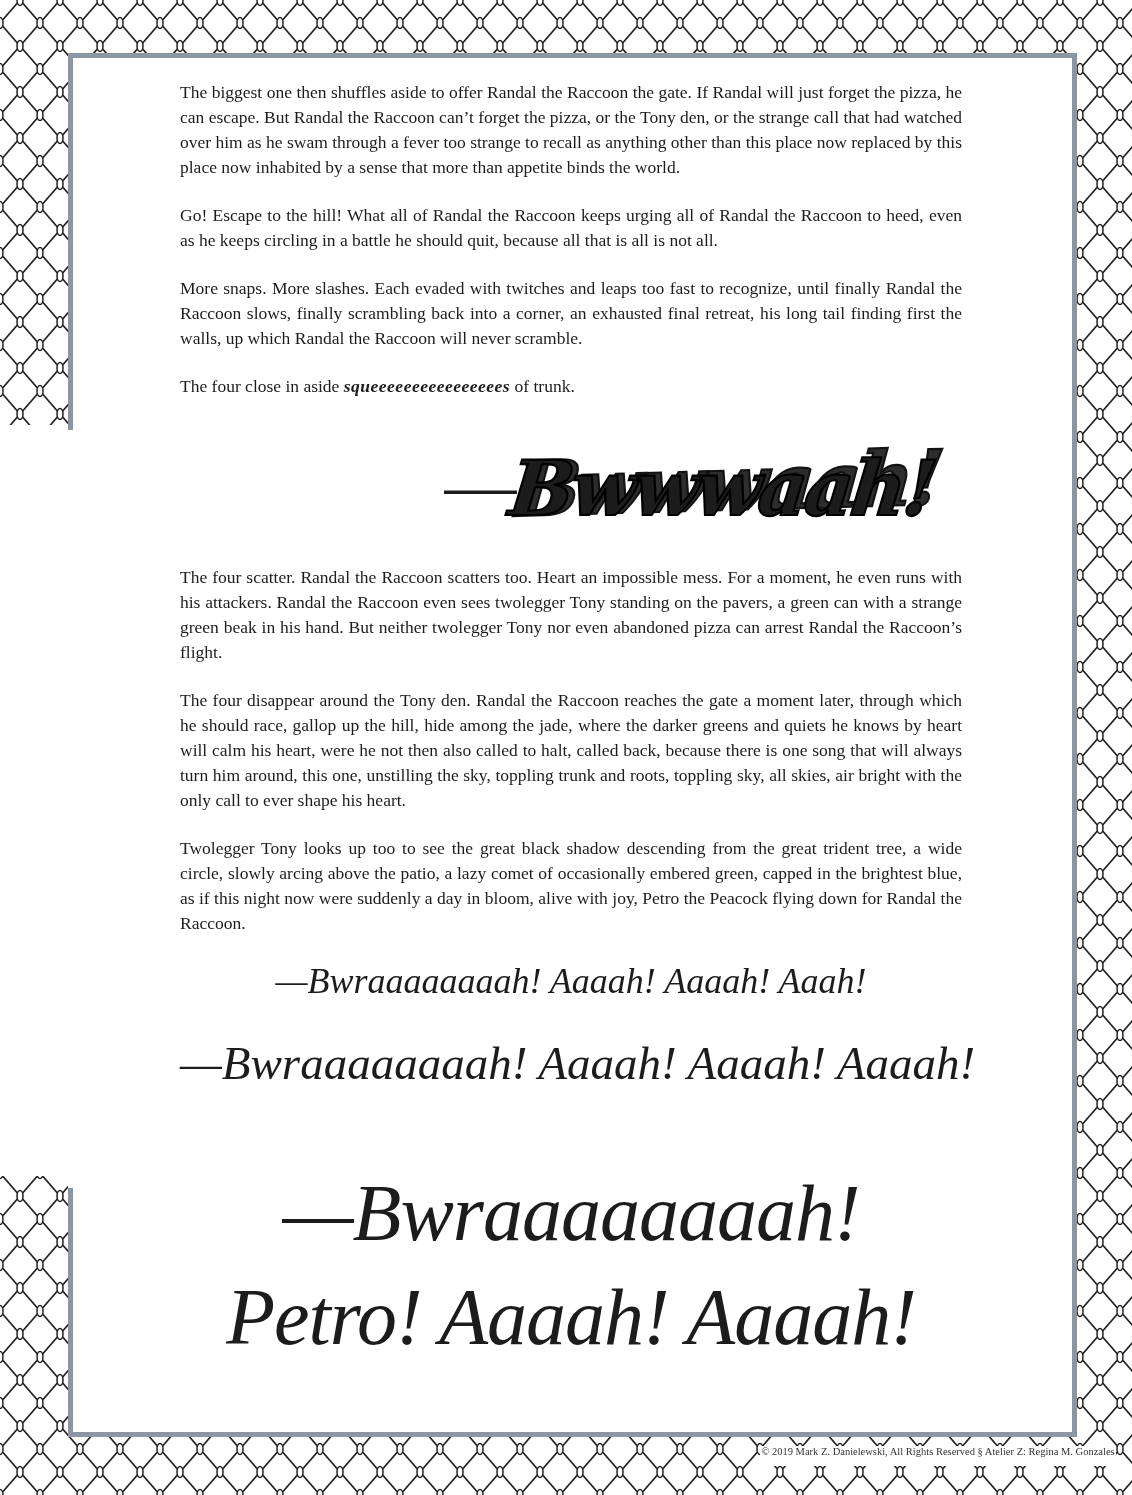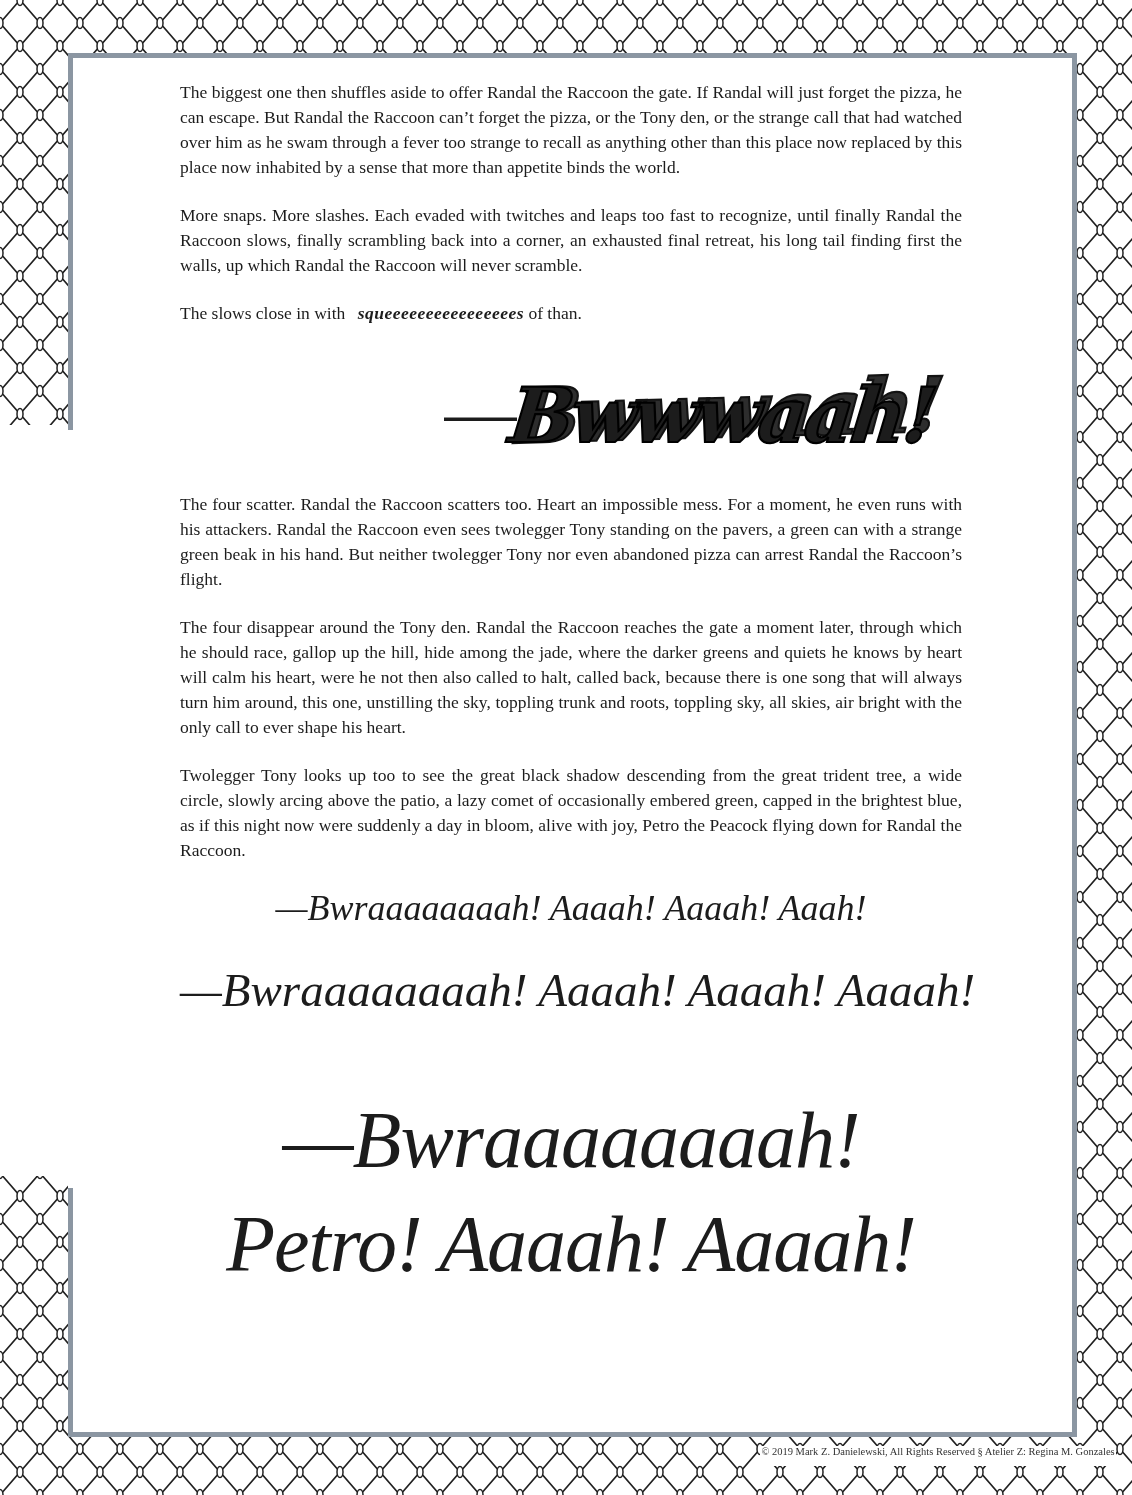--- a/index.html
+++ b/index.html
@@ -39,21 +39,21 @@
   .bseg.left-bottom{left:68px;top:1188px;width:5px;height:249px;}
   
   .content{
     position:absolute;left:180px;top:80px;width:782px;z-index:4;
   }
   p.body-para{
     margin:0 0 23px 0;
     font-size:17.5px;line-height:25px;
     text-align:justify;
   }
-  .squee-word{font-weight:bold;font-style:italic;letter-spacing:.5px;margin-left:8px;}
+  .squee-word{font-weight:bold;font-style:italic;letter-spacing:.5px;}
   
   .bwwwaah{
     margin:36px 0 30px 0;
     text-align:right;
     padding-right:28px;
     white-space:nowrap;
     height:100px;line-height:100px;
   }
   .bw-dash{
     font-size:72px;font-weight:normal;
@@ -116,23 +116,24 @@
 
   <div class="bseg top"></div>
   <div class="bseg right"></div>
   <div class="bseg bottom"></div>
   <div class="bseg left-top"></div>
   <div class="bseg left-bottom"></div>
 
   <div class="content">
 
     <p class="body-para">The biggest one then shuffles aside to offer Randal the Raccoon the gate. If Randal will just forget the pizza, he can escape. But Randal the Raccoon can’t forget the pizza, or the Tony den, or the strange call that had watched over him as he swam through a fever too strange to recall as anything other than this place now replaced by this place now inhabited by a sense that more than appetite binds the world.</p>
+    <p class="body-para">Go! Escape to the hill! What all of Randal the Raccoon keeps urging all of Randal the Raccoon to heed, even as he keeps circling in a battle he should quit, because all that is all is not all.</p>
     <p class="body-para">More snaps. More slashes. Each evaded with twitches and leaps too fast to recognize, until finally Randal the Raccoon slows, finally scrambling back into a corner, an exhausted final retreat, his long tail finding first the walls, up which Randal the Raccoon will never scramble.</p>
 
-    <p class="body-para"><span>The slows close in with </span><span class="squee-word">squeeeeeeeeeeeeeeees</span><span> of than.</span></p>
+    <p class="body-para"><span>The four close in aside </span><span class="squee-word">squeeeeeeeeeeeeeeees</span><span> of trunk.</span></p>
 
     <div class="bwwwaah">
       <span class="bw-dash">—</span><span class="bw-stack"><span class="bw-echo" aria-hidden="true">Bwwwaah!</span><span class="bw-word">Bwwwaah!</span></span>
     </div>
 
     <p class="body-para">The four scatter. Randal the Raccoon scatters too. Heart an impossible mess. For a moment, he even runs with his attackers. Randal the Raccoon even sees twolegger Tony standing on the pavers, a green can with a strange green beak in his hand. But neither twolegger Tony nor even abandoned pizza can arrest Randal the Raccoon’s flight.</p>
     <p class="body-para">The four disappear around the Tony den. Randal the Raccoon reaches the gate a moment later, through which he should race, gallop up the hill, hide among the jade, where the darker greens and quiets he knows by heart will calm his heart, were he not then also called to halt, called back, because there is one song that will always turn him around, this one, unstilling the sky, toppling trunk and roots, toppling sky, all skies, air bright with the only call to ever shape his heart.</p>
     <p class="body-para">Twolegger Tony looks up too to see the great black shadow descending from the great trident tree, a wide circle, slowly arcing above the patio, a lazy comet of occasionally embered green, capped in the brightest blue, as if this night now were suddenly a day in bloom, alive with joy, Petro the Peacock flying down for Randal the Raccoon.</p>
 
     <div class="call call-small">—Bwraaaaaaaah! Aaaah! Aaaah! Aaah!</div>

